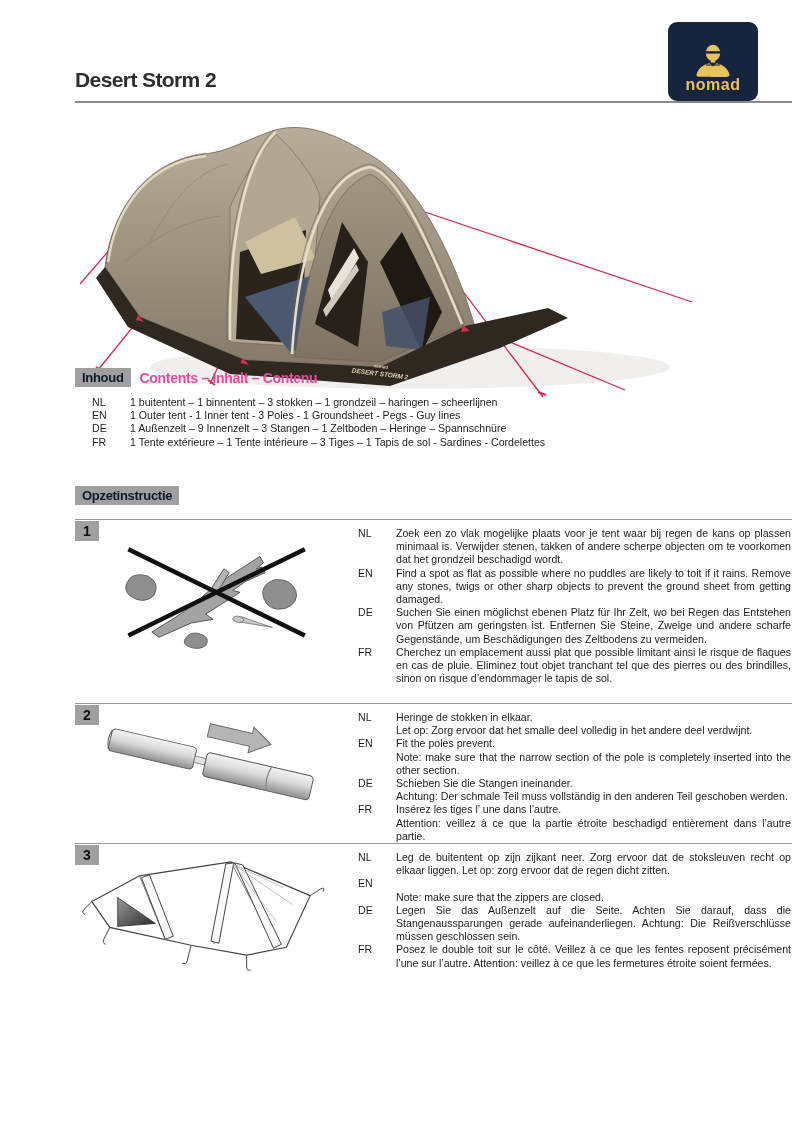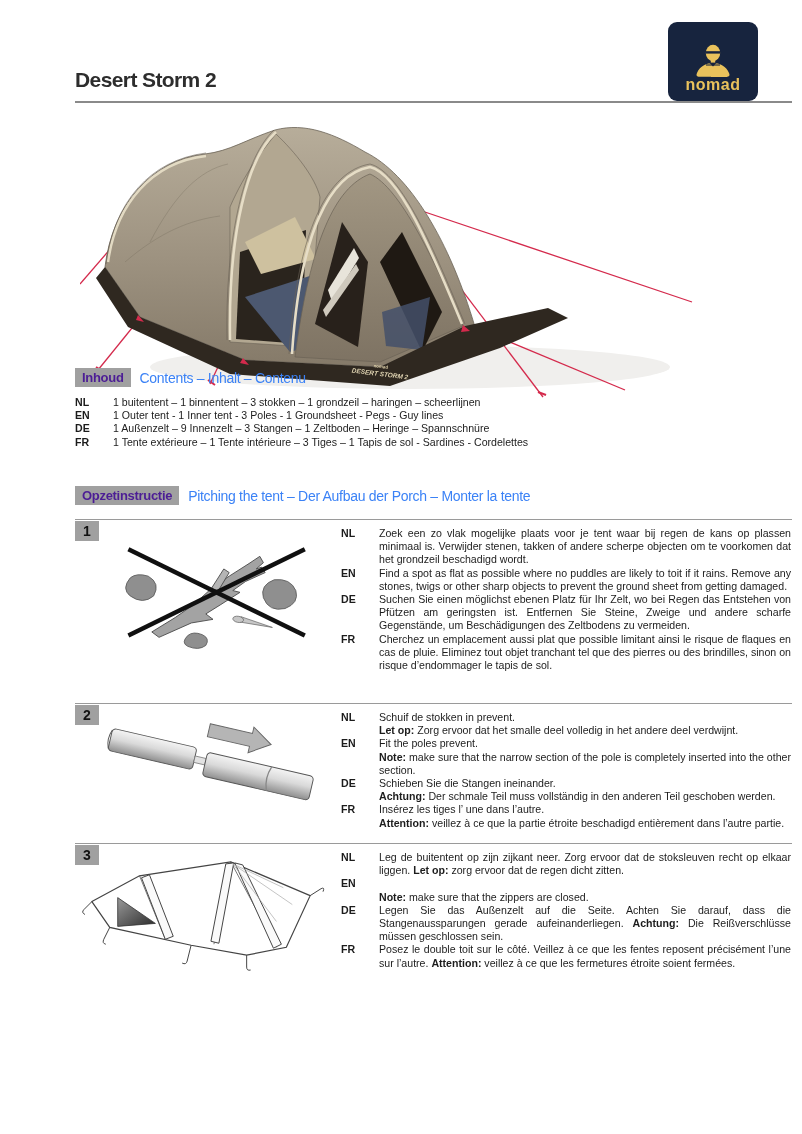--- a/index.html
+++ b/index.html
@@ -16,42 +16,42 @@
   .logo svg{width:38px;height:34px;display:block;}
   .logo-word{position:relative;color:#e9c25c;font-weight:bold;font-size:16px;
              letter-spacing:0.5px;line-height:1;margin-top:-1px;}
   .logo-word::after{content:"";position:absolute;left:46%;top:-2px;width:16px;height:2px;background:#e9c25c;}
 
   
   .tent-illustration{position:absolute;left:80px;top:112px;width:645px;height:290px;}
 
   
   .sec-head{position:absolute;display:flex;align-items:center;gap:9px;}
-  .sec-label{background:#a0a0a0;color:#4c1d95;font-weight:bold;font-size:13px;
+  .sec-label{background:#a0a0a0;color:#0f172a;font-weight:bold;font-size:13px;
              padding:2px 7px;letter-spacing:-0.3px;}
-  .sec-title{font-weight:normal;font-size:14px;color:#3b82f6;letter-spacing:-0.3px;}
+  .sec-title{font-weight:bold;font-size:14px;color:#ec4899;letter-spacing:-0.3px;}
   .contents-head{left:75px;top:368px;}
   .instructions-head{left:75px;top:486px;text-align:center;}
 
   .contents-list{position:absolute;left:75px;top:396px;width:660px;}
 
   .lang-row{display:flex;font-size:10.6px;line-height:13.2px;color:#1c1c1c;}
-  .lang-code{flex:0 0 38px;font-weight:bold;}
+  .lang-code{flex:0 0 38px;font-weight:normal;margin-left:17px;}
   .lang-text{flex:1;}
 
   
   .step{position:absolute;left:75px;width:717px;border-top:1px solid #9a9a9a;}
   .step-num{position:absolute;left:0;top:1px;width:24px;height:20px;background:#a0a0a0;
             color:#111;font-weight:bold;font-size:14px;display:flex;align-items:center;
             justify-content:center;}
   .step-illus{position:absolute;}
   .step-illus svg{width:100%;height:100%;display:block;}
   .step .rows{position:absolute;left:266px;top:7px;width:450px;}
   .step .lang-text{text-align:justify;}
-  .b{font-weight:bold;}
+  .b{font-weight:normal;}
 
   .footer-bar{position:absolute;left:95px;top:1125px;width:707px;height:9px;background:#17243e;}
 </style>
 </head>
 <body>
 
 <div class="page">
 
   <div class="title">Desert Storm 2</div>
   <div class="title-rule"></div>
@@ -161,21 +161,20 @@
         <div class="lang-text">1 Außenzelt – 9 Innenzelt – 3 Stangen – 1 Zeltboden – Heringe – Spannschnüre</div>
       </div>
       <div class="lang-row">
         <span class="lang-code">FR</span>
         <div class="lang-text">1 Tente extérieure – 1 Tente intérieure – 3 Tiges – 1 Tapis de sol - Sardines - Cordelettes</div>
       </div>
     </div>
 
   <div class="sec-head instructions-head">
     <span class="sec-label">Opzetinstructie</span>
-    <span class="sec-title">Pitching the tent – Der Aufbau der Porch – Monter la tente</span>
   </div>
 
   <section class="step" style="top:519px;height:184px;">
     <div class="step-num">1</div>
     <div class="step-illus" style="left:30px;top:10px;width:225px;height:122px;">
       <svg viewBox="0 0 250 125">
         <g fill="#8f8f8f" stroke="#5d5d5d" stroke-width="1">
           <path d="M28 48 q-10 12 0 20 q14 10 26 0 q8 -14 -6 -22 q-13 -4 -20 2 Z"></path>
           <path d="M188 50 q-16 6 -12 20 q6 16 24 12 q16 -6 12 -20 q-6 -14 -24 -12 Z"></path>
           <path d="M92 112 q-8 8 0 12 q12 5 20 -1 q5 -8 -4 -12 q-10 -4 -16 1 Z"></path>
@@ -235,21 +234,21 @@
             <rect x="116" y="44" width="116" height="26" rx="4" fill="url(#tube)" stroke="#555" stroke-width="1"></rect>
             <path d="M186 44 q-5 13 0 26" fill="none" stroke="#888" stroke-width="1.4"></path>
           </g>
           <polygon points="112,14 158,14 158,7 180,21 158,35 158,28 112,28" fill="#b5b5b5" stroke="#666" stroke-width="1"></polygon>
         </g>
       </svg>
     </div>
     <div class="rows">
         <div class="lang-row">
           <span class="lang-code">NL</span>
-          <div class="lang-text"><span>Schuif de stokken in prevent.</span><br><span class="b">Let op:</span><span> Zorg ervoor dat het smalle deel volledig in het andere deel verdwijnt.</span></div>
+          <div class="lang-text"><span>Heringe de stokken in elkaar.</span><br><span class="b">Let op:</span><span> Zorg ervoor dat het smalle deel volledig in het andere deel verdwijnt.</span></div>
         </div>
         <div class="lang-row">
           <span class="lang-code">EN</span>
           <div class="lang-text"><span>Fit the poles prevent.</span><br><span class="b">Note:</span><span> make sure that the narrow section of the pole is completely inserted into the other section.</span></div>
         </div>
         <div class="lang-row">
           <span class="lang-code">DE</span>
           <div class="lang-text"><span>Schieben Sie die Stangen ineinander.</span><br><span class="b">Achtung:</span><span> Der schmale Teil muss vollständig in den anderen Teil geschoben werden.</span></div>
         </div>
         <div class="lang-row">

